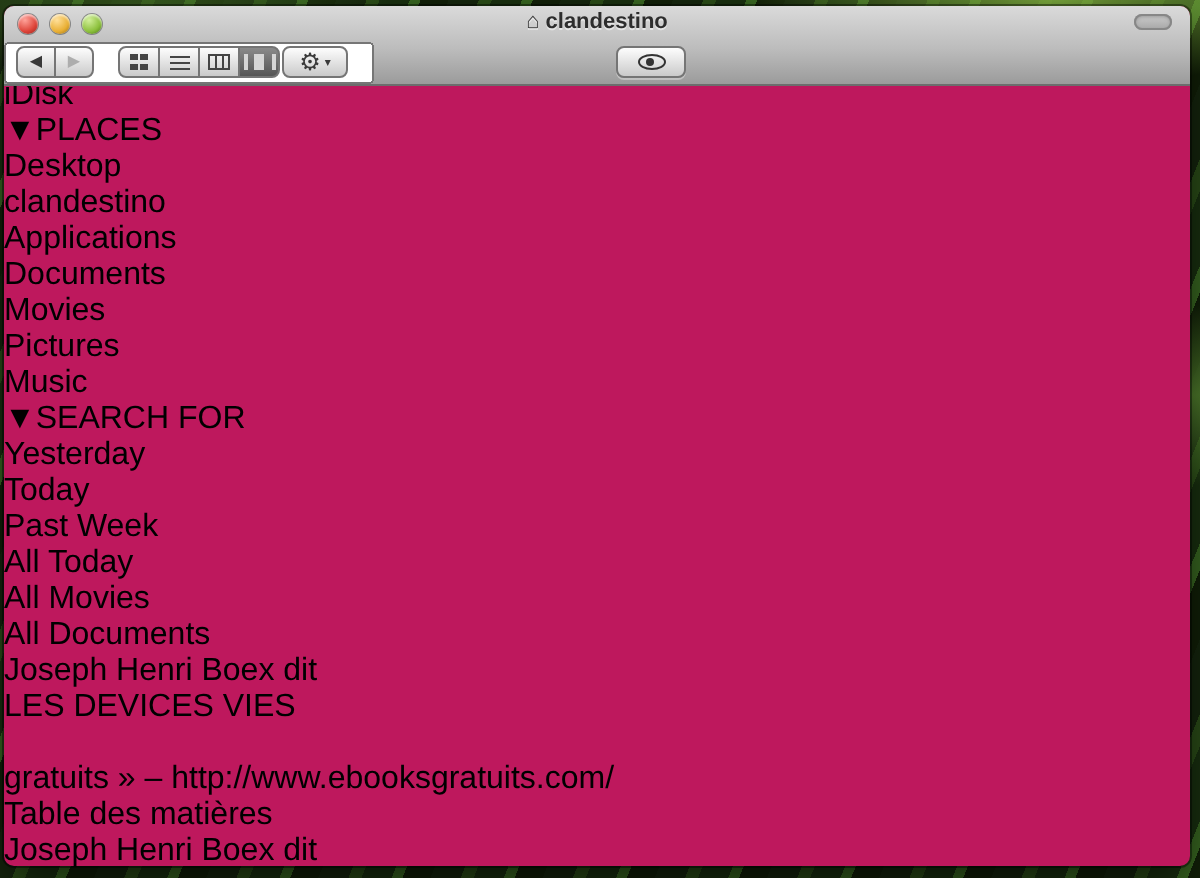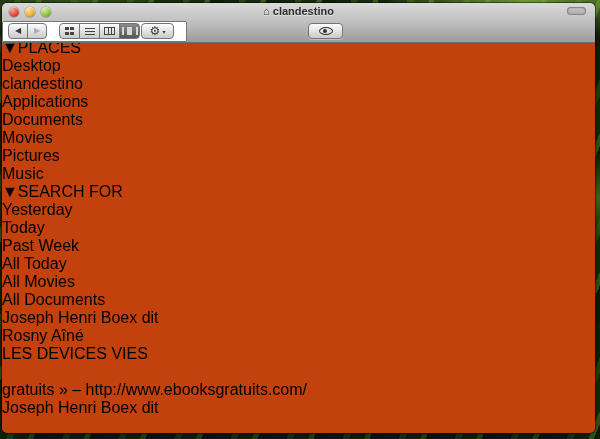--- a/index.html
+++ b/index.html
@@ -7,21 +7,21 @@
     width:600px;height:439px;position:relative;overflow:hidden;
     font-family:"Liberation Sans",sans-serif;
     background:
       radial-gradient(ellipse 220px 60px at 88% 0%, rgba(140,190,70,.85), transparent 70%),
       radial-gradient(ellipse 180px 50px at 12% 2%, rgba(90,140,50,.6), transparent 70%),
       radial-gradient(ellipse 160px 60px at 99% 45%, rgba(110,170,60,.7), transparent 75%),
       repeating-linear-gradient(112deg, #16270e 0 14px, #2c4f18 14px 20px, #1a3210 20px 34px, #3a6a22 34px 39px, #122108 39px 52px),
       #16270e;
   }
   .window{position:absolute;left:2px;top:3px;width:593px;height:430px;border-radius:5px;
-    background:#c2410c;box-shadow:0 10px 26px rgba(0,0,0,.65), 0 0 0 1px rgba(0,0,0,.4);}
+    background:#be185d;box-shadow:0 10px 26px rgba(0,0,0,.65), 0 0 0 1px rgba(0,0,0,.4);}
   
   .chrome{position:absolute;top:0;left:0;right:0;height:39px;border-radius:5px 5px 0 0;
     background:linear-gradient(#dadada,#bcbcbc 55%,#9b9b9b);border-bottom:1px solid #6d6d6d;}
   .lights{position:absolute;left:7px;top:4px;display:flex;gap:6px}
   .light{width:10px;height:10px;border-radius:50%;box-shadow:0 0 0 .5px rgba(0,0,0,.35), inset 0 1px 1px rgba(255,255,255,.6)}
   .l-red{background:radial-gradient(circle at 35% 30%,#ffa39a,#dd4338 60%,#8f221b)}
   .l-yellow{background:radial-gradient(circle at 35% 30%,#ffe09a,#e9af34 60%,#8f6a12)}
   .l-green{background:radial-gradient(circle at 35% 30%,#d2ef9a,#8cc03c 60%,#43700f)}
   .win-title{position:absolute;top:1px;left:60px;right:60px;text-align:center;font-size:11px;font-weight:bold;color:#2d2d2d;text-shadow:0 1px 0 rgba(255,255,255,.5);height:15px;line-height:15px}
   .title-home{font-weight:normal;font-size:11px;margin-right:3px;color:#3a3a3a}
@@ -190,20 +190,24 @@
     <div class="sidebar">
       <div>
   <div class="sb-section">
     <div class="sb-title"><span class="sb-tri">▼</span><span class="sb-title-text">DEVICES</span></div>
     <div class="sb-items">
   <div class="sb-item">
     <span class="sb-ic ic ic-hd"></span>
     <span class="sb-label">Macintosh HD</span>
   </div>
 
+  <div class="sb-item">
+    <span class="sb-ic ic ic-idisk"></span>
+    <span class="sb-label">iDisk</span>
+  </div>
 </div>
   </div>
 
   <div class="sb-section">
     <div class="sb-title"><span class="sb-tri">▼</span><span class="sb-title-text">PLACES</span></div>
     <div class="sb-items">
   <div class="sb-item">
     <span class="sb-ic ic ic-desktop"></span>
     <span class="sb-label">Desktop</span>
   </div>
@@ -289,23 +293,23 @@
           <div class="cff rf r4"></div>
           <div class="cff rf r3"></div>
           <div class="cff rf r2"></div>
           <div class="cff rf r1"></div>
         </div>
         <div class="cf-group" id="cf-center">
           <div class="cf-page">
             <div class="pg-head"><span class="pg-bar s"></span><span class="pg-bar l"></span></div>
             <div class="pg-photo"></div>
             <div class="pg-by">Joseph Henri Boex dit</div>
-            <div class="pg-author">Rosny Aîné</div>
             <div class="pg-title">LES DEVICES VIES</div>
             <div class="pg-pub"><br><span>gratuits » – http://www.ebooksgratuits.com/</span></div>
+            <div class="pg-toc">Table des matières</div>
             <div class="pg-foot"><span class="pg-bar s"></span><span class="pg-bar s"></span></div>
           </div>
         </div>
         <div class="cf-group refl">
           <div class="cff lf f3"></div>
           <div class="cff lf f2"></div>
           <div class="cff lf f1 emblem"></div>
         </div>
           <div class="cf-group refl">
           <div class="cf-page">

